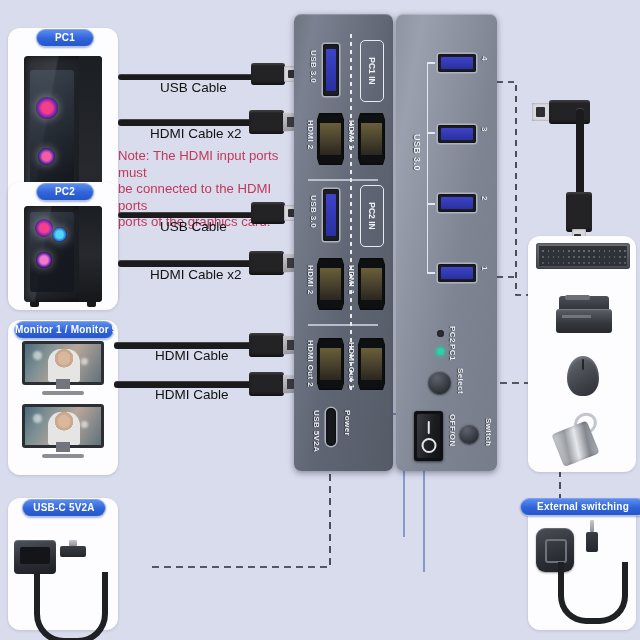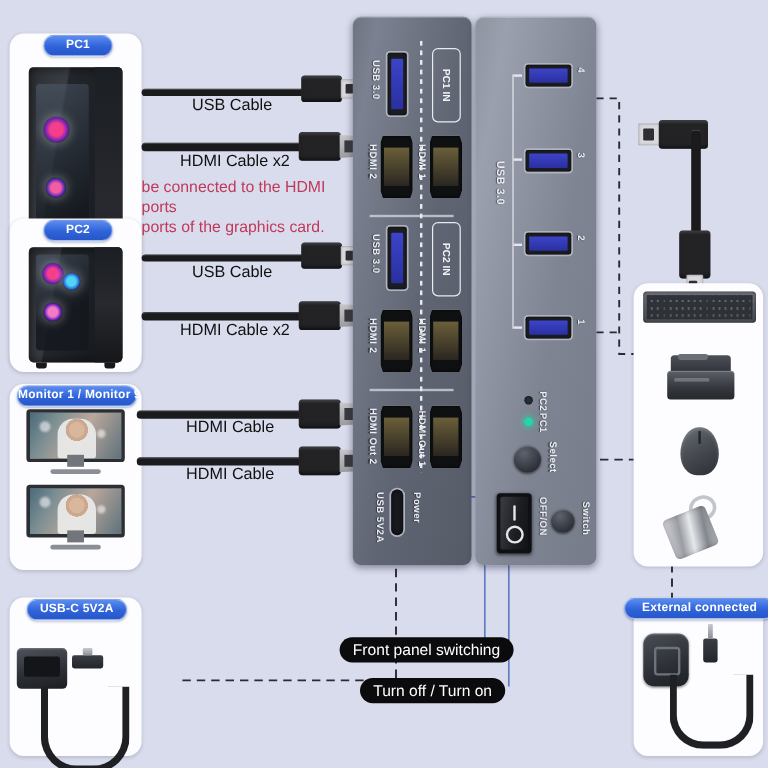--- a/index.html
+++ b/index.html
@@ -224,20 +224,21 @@
   <div class="label" style="left:160px;top:80px;">USB Cable</div>
 
   <div class="wire" style="left:118px;top:119px;width:136px;height:7px;"></div>
   <div class="hdmi" style="left:249px;top:110px;width:58px;height:24px;">
     <div class="shell"></div>
       <div class="tip"></div>
   </div>
   <div class="label" style="left:150px;top:126px;">HDMI Cable x2</div>
 
   <div class="note" style="left:118px;top:148px;width:186px;">
+    <div>Note: The HDMI input ports must</div>
     <div>be connected to the HDMI ports</div>
     <div>ports of the graphics card.</div>
   </div>
 
   <div class="card" style="left:8px;top:182px;width:110px;height:128px;"></div>
   <div class="badge" style="left:36px;top:183px;width:56px;">
     <span>PC2</span>
   </div>
   <div class="pc" style="left:24px;top:206px;width:78px;height:96px;">
     <div class="case"></div>
@@ -443,28 +444,22 @@
   <div class="perip-label" style="left:528px;top:396px;">Mouse</div>
 
   <div class="flash" style="left:563px;top:414px;width:38px;height:46px;">
     <div class="loop"></div>
       <div class="body"></div>
   </div>
   <div class="perip-label" style="left:524px;top:453px;">USB Flash Drives</div>
 
   <div class="card" style="left:528px;top:504px;width:108px;height:126px;"></div>
   <div class="badge" style="left:520px;top:498px;width:124px;">
-    <span>External connected</span>
+    <span>External switching</span>
   </div>
   <div style="position:absolute;left:534px;top:518px;width:98px;height:106px;">
     <div class="ctrlbtn" style="left:2px;top:10px;width:38px;height:44px;"></div>
     <div class="jack" style="left:52px;top:14px;width:12px;height:20px;"></div>
     <div style="position:absolute;left:24px;top:44px;width:58px;height:56px;border:6px solid #1e2024;border-radius:0 0 28px 28px;border-top:none;"></div>
   </div>
 
-  <div class="pill" style="left:283px;top:531px;">
-    <span>Front panel switching</span>
-  </div>
-  <div class="pill" style="left:300px;top:565px;">
-    <span>Turn off / Turn on</span>
-  </div>
 
 </div>
 
 </body></html>

